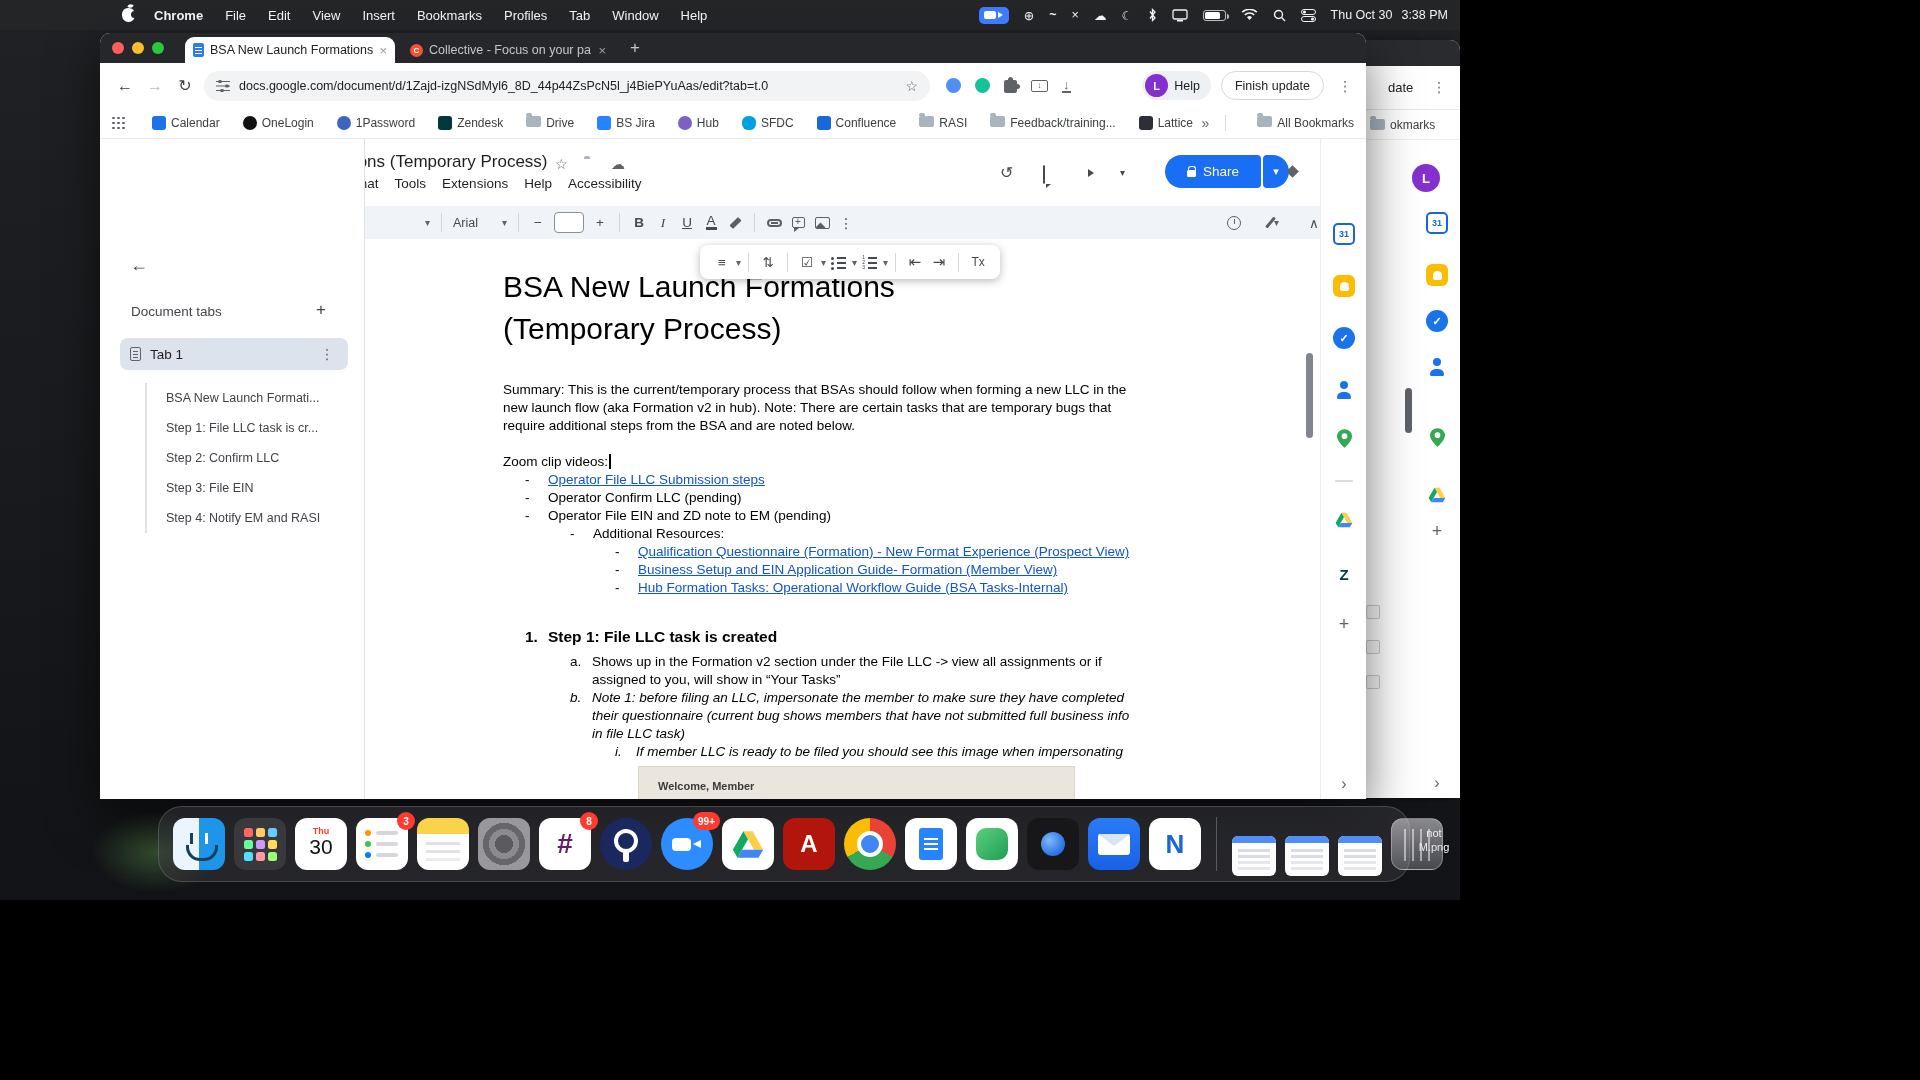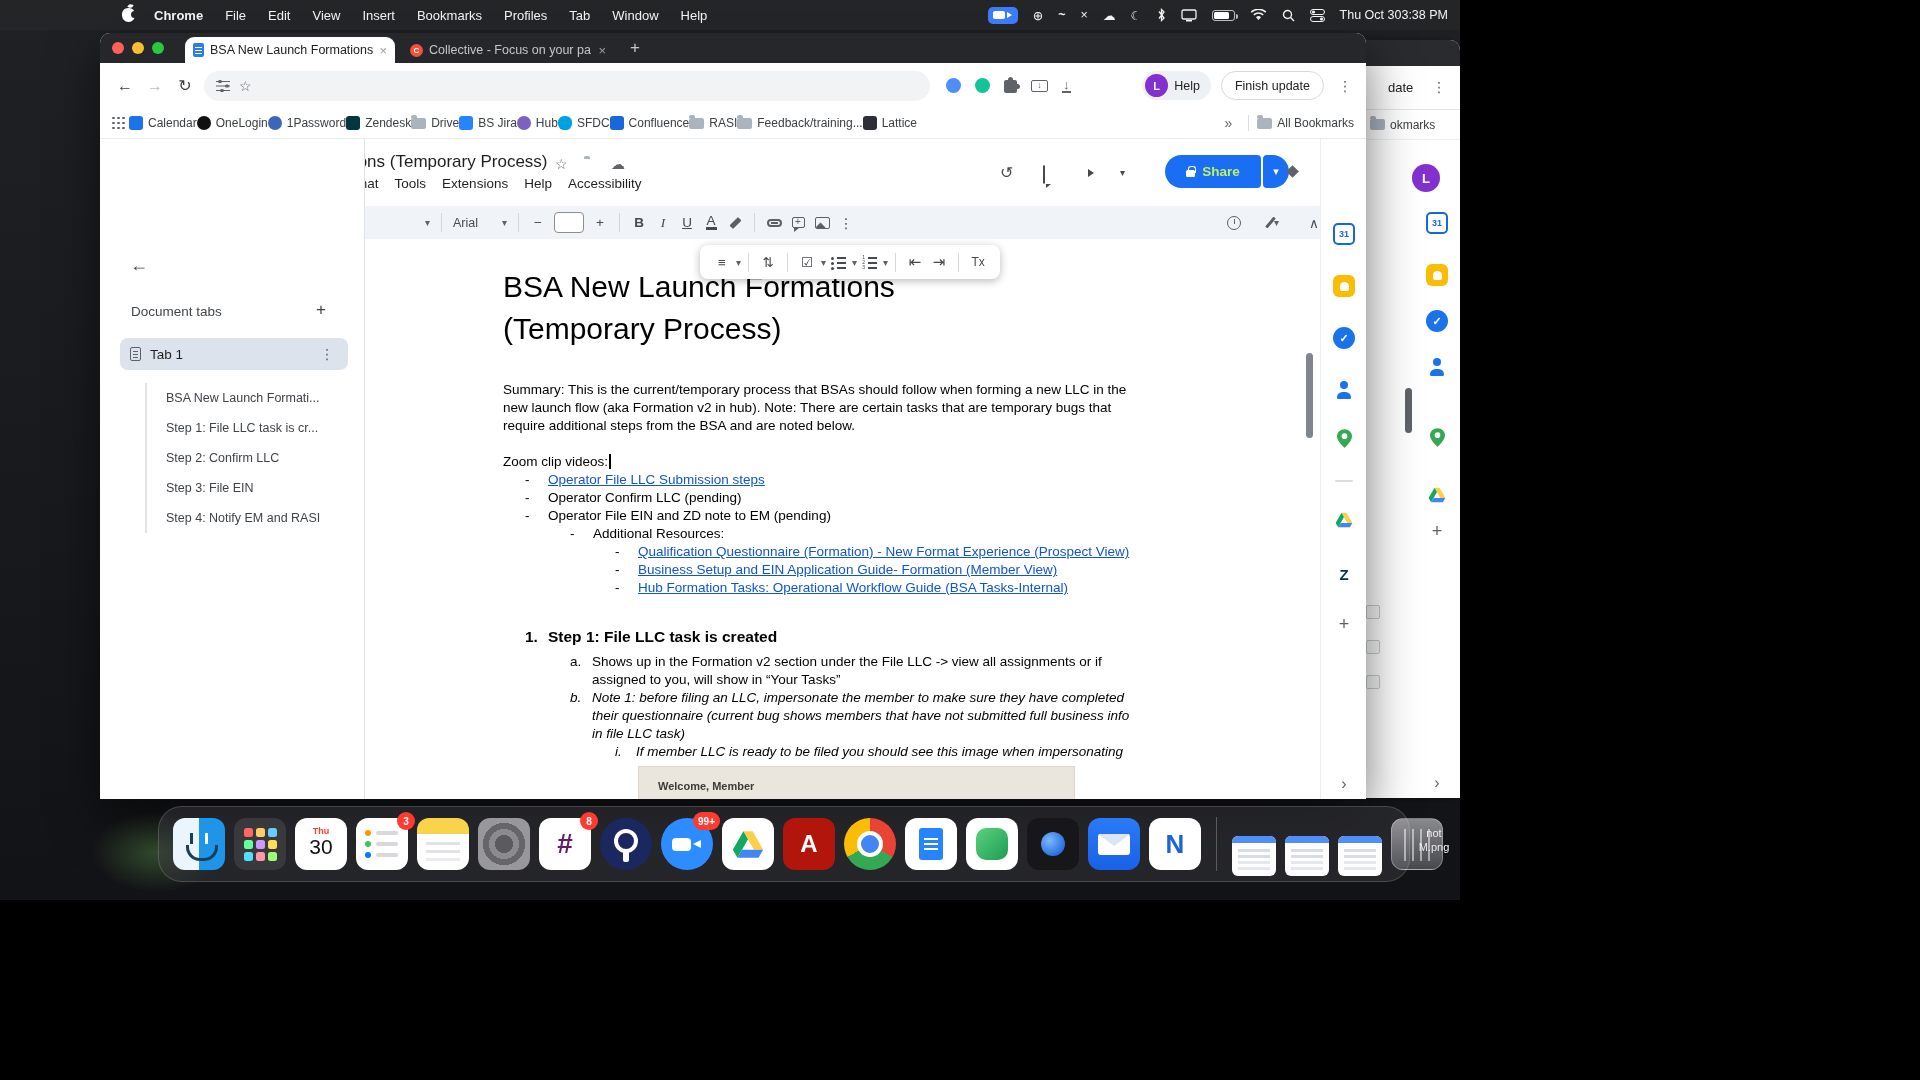--- a/index.html
+++ b/index.html
@@ -15,21 +15,21 @@
 .apple::after{content:"";position:absolute;right:-3px;top:3px;width:7px;height:7px;background:#242527;border-radius:50%}
 .apple::before{content:"";position:absolute;top:-4px;left:6px;width:5px;height:4px;background:#fff;border-radius:80% 0;transform:rotate(25deg)}
 .mb-right{margin-left:auto;display:flex;align-items:center;gap:15px;font-size:12.5px}
 .si{display:flex;align-items:center;justify-content:center;height:16px;color:#f2f2f2}
 .rec-pill{width:30px;height:17px;background:#3d7bfd;border-radius:5px;position:relative}
 .rec-pill::before{content:"";position:absolute;left:5px;top:4.5px;width:12px;height:8px;background:#fff;border-radius:2px}
 .rec-pill::after{content:"";position:absolute;left:19px;top:5.5px;border-top:3px solid transparent;border-bottom:3px solid transparent;border-left:5px solid #fff}
 .batt{width:23px;height:11px;border:1px solid rgba(255,255,255,.7);border-radius:3px;position:relative}
 .batt::before{content:"";position:absolute;left:1px;top:1px;bottom:1px;width:15px;background:#fff;border-radius:1.5px}
 .batt::after{content:"";position:absolute;right:-4px;top:3px;width:2px;height:5px;background:rgba(255,255,255,.7);border-radius:0 2px 2px 0}
-.mb-clock{display:flex;white-space:nowrap}
+.mb-clock{display:flex;gap:9px;white-space:nowrap}
 
 .win-behind{position:absolute;left:1366px;top:40px;width:94px;height:758px;background:#fff;border-radius:0 10px 0 0;box-shadow:-3px 0 10px rgba(0,0,0,.35);z-index:2}
 .bw-top{height:26px;background:#2a2b2e;border-radius:0 10px 0 0}
 .bw-tool{height:44px;border-bottom:1px solid #e4e6e8;position:relative;font-size:13px;color:#202124}
 .bw-tool .frag{position:absolute;left:22px;top:14px}
 .bw-tool .dots{position:absolute;right:10px;top:13px;color:#5f6368}
 .bw-bm{height:30px;border-bottom:1px solid #eceef0;position:relative;font-size:12px;color:#3c4043}
 .bw-bm .fold{position:absolute;left:4px;top:9px}
 .bw-bm .frag{position:absolute;left:24px;top:8px}
 .bw-body{position:relative;height:656px}
@@ -72,21 +72,21 @@
 .i-dl{font-size:13px;color:#5f6368;border-bottom:2px solid #5f6368;line-height:13px;padding:0 1px}
 .crt{margin-left:auto;display:flex;align-items:center;gap:10px}
 .profile-chip{display:flex;align-items:center;gap:6px;background:#eef1f4;border-radius:15px;height:29px;padding:0 11px 0 3px;font-size:12.5px;color:#202124}
 .pc-av{width:23px;height:23px;border-radius:50%;background:#8430ce;color:#fff;font-size:11px;font-weight:700;display:flex;align-items:center;justify-content:center}
 .update-btn{border:1px solid #d5d9dd;border-radius:15px;height:29px;display:flex;align-items:center;padding:0 13px;font-size:12.5px;color:#202124;white-space:nowrap}
 .dots{color:#5f6368;font-size:14px;padding:0 4px}
 
 .bmbar{position:absolute;left:0;top:75px;right:0;height:31px;background:#fff;border-bottom:1px solid #e8eaed;display:flex;align-items:center;padding:0 12px;font-size:12px;color:#3c4043}
 .i-grid{width:13px;height:13px;position:relative;margin-right:4px}
 .i-grid::before{content:"";position:absolute;left:0;top:0;width:2.6px;height:2.6px;border-radius:50%;background:#5f6368;box-shadow:5px 0 0 #5f6368,10px 0 0 #5f6368,0 5px 0 #5f6368,5px 5px 0 #5f6368,10px 5px 0 #5f6368,0 10px 0 #5f6368,5px 10px 0 #5f6368,10px 10px 0 #5f6368}
-.bm{display:flex;align-items:center;gap:5px;margin-left:0;white-space:nowrap}
+.bm{display:flex;gap:5px;margin-left:23px;white-space:nowrap}
 .fv{width:14px;height:14px;border-radius:3px;flex:none}
 .fv.c{border-radius:50%}
 .fv0{background:#1a73e8}.fv1{background:#111}.fv2{background:#3b66bc}.fv3{background:#03363d}
 .fv5{background:#2684ff}.fv6{background:#7b61c4}.fv7{background:#00a1e0;border-radius:45%}
 .fv8{background:#1868db}.fv11{background:#2e2e38}
 .fold{width:15px;height:11px;background:#a9b4bf;border-radius:2px;position:relative;flex:none}
 .fold::before{content:"";position:absolute;top:-3px;left:0;width:6px;height:3px;background:#a9b4bf;border-radius:2px 2px 0 0}
 .bm-sp{flex:1}
 .ovf{color:#5f6368;font-size:14px;padding:0 8px}
 .bm-div{width:1px;height:16px;background:#dadce0;margin:0 8px}
@@ -96,21 +96,21 @@
 .dlogo::after{content:"";position:absolute;left:6px;top:9px;width:15px;height:2.5px;background:#fff;box-shadow:0 6px 0 #fff,0 12px 0 #fff,0 18px 0 #fff}
 .dtitle{position:absolute;left:63px;top:13px;font-size:17px;color:#1f1f1f;white-space:nowrap}
 .dt-ico{position:absolute;top:17px;color:#5f6368;font-size:14px}
 .dmenus{position:absolute;left:56px;top:37px;display:flex;font-size:13.5px;color:#1f1f1f}
 .dmenus span{padding:0 8px}
 .dh-ico{position:absolute;top:24px;color:#454a4f;font-size:16px}
 .i-bubble{width:14px;height:11px;border:1.6px solid #454a4f;border-radius:2px;position:relative}
 .i-bubble::after{content:"";position:absolute;left:2px;bottom:-5px;border-top:4px solid #454a4f;border-right:5px solid transparent}
 .i-cam{width:14px;height:10px;background:#454a4f;border-radius:2px;position:relative}
 .i-cam::after{content:"";position:absolute;right:-6px;top:1px;border-top:4px solid transparent;border-bottom:4px solid transparent;border-left:6px solid #454a4f}
-.share{position:absolute;left:1065px;top:16px;width:96px;height:33px;background:#1a6ef3;border-radius:17px 4px 4px 17px;color:#bef264;display:flex;align-items:center;justify-content:center;gap:7px;font-size:13.5px;font-weight:700}
+.share{position:absolute;left:1065px;top:16px;width:96px;height:33px;background:#1a6ef3;border-radius:17px 4px 4px 17px;color:#fef9c3;display:flex;align-items:center;justify-content:center;gap:7px;font-size:13.5px;font-weight:400}
 .share-dd{position:absolute;left:1163px;top:16px;width:26px;height:33px;background:#1a6ef3;border-radius:4px 17px 17px 4px;color:#fff;display:flex;align-items:center;justify-content:center;font-size:11px}
 .i-lock{width:9px;height:7px;background:#fff;border-radius:1.5px;position:relative;margin-top:3px}
 .i-lock::before{content:"";position:absolute;left:1.5px;top:-4px;width:6px;height:6px;border:1.5px solid #fff;border-bottom:none;border-radius:3px 3px 0 0}
 .sparkle{position:absolute;left:1188px;top:28px;width:9px;height:9px;background:#5f6368;transform:rotate(45deg)}
 .dav{position:absolute;left:1222px;top:17px;width:30px;height:30px;border-radius:50%;background:#8430ce;color:#fff;font-size:14px;font-weight:700;display:flex;align-items:center;justify-content:center}
 
 .dtb{position:absolute;left:25px;top:67px;width:1215px;height:33px;background:#f0f4f9;border-radius:17px;display:flex;align-items:center;padding:0 14px;color:#454a4f}
 .t{min-width:24px;text-align:center;font-size:13.5px;display:flex;align-items:center;justify-content:center}
 .t.g{font-size:15px}
 .sep{width:1px;height:19px;background:#d3d7dc;margin:0 7px;flex:none}
@@ -367,20 +367,21 @@
       </div>
       <span class="newtab">+</span>
     </div>
 
     <div class="ctool">
       <span class="nav">←</span>
       <span class="nav dis">→</span>
       <span class="nav">↻</span>
       <div class="omnibox">
         <span class="i-tune"></span>
+        <span class="url">docs.google.com/document/d/1Zajd-izgNSdMyl6_8D_44p44ZsPcN5l_j4BiePYuAas/edit?tab=t.0</span>
         <span class="ob-star">☆</span>
       </div>
       <div class="ext">
         <span class="e-blue"></span>
         <span class="e-green"></span>
         <span class="puzzle"></span>
         <span class="i-castmon">↓</span>
         <span class="i-dl">↓</span>
       </div>
       <div class="crt">

